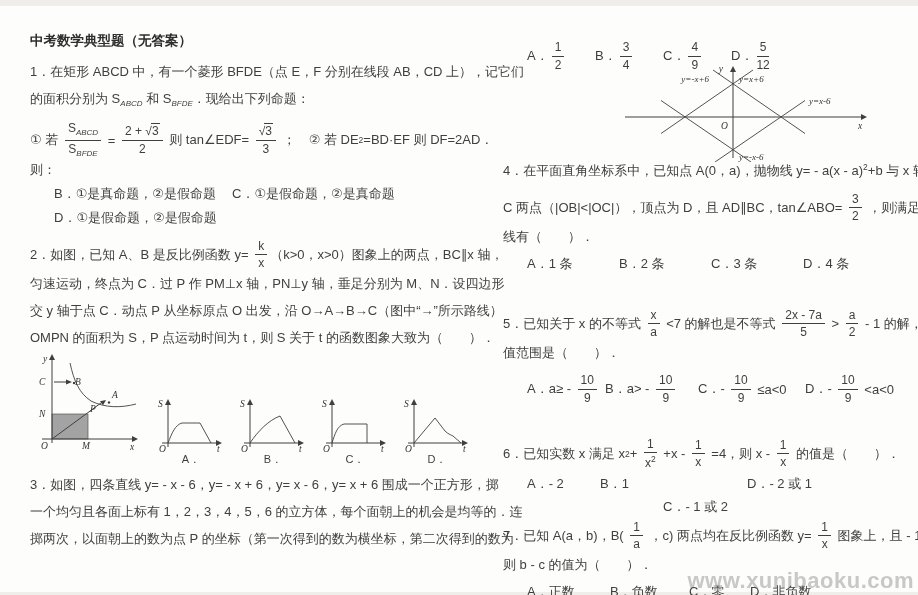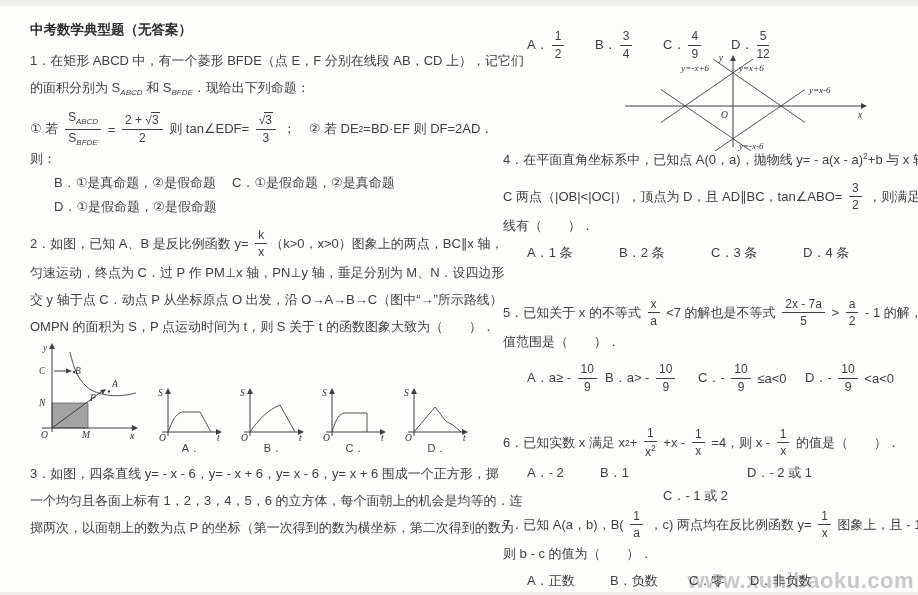--- a/index.html
+++ b/index.html
@@ -1,20 +1,20 @@
 <!DOCTYPE html>
 <html><head>
 <meta charset="utf-8">
 <style>
   html,body{margin:0;padding:0;background:#e9e7e4;}
   .page{position:relative;width:918px;height:595px;background:#fdfdfc;overflow:hidden;
         font-family:"Liberation Sans","DejaVu Sans",sans-serif;color:#3f3f3f;font-size:13px;}
   .page::before{content:"";position:absolute;left:0;top:0;right:0;height:6px;background:#f0eeea;}
   .page::after{content:"";position:absolute;left:0;bottom:0;right:0;height:3px;background:#f0eeea;}
-  .col{position:absolute;top:1px;z-index:1;}
+  .col{position:absolute;top:12px;z-index:1;}
   .col-left{left:30px;width:446px;}
   .col-right{left:503px;width:412px;}
   .title{font-size:13.5px;font-weight:bold;margin:20px 0 0;height:18px;line-height:18px;color:#2e2e2e;}
   .ln{margin:0;height:27px;line-height:27px;white-space:nowrap;}
   .h24{height:24px;line-height:24px;}
   .frow{display:flex;align-items:flex-end;margin:0;}
   .h40{height:40px;} .h42{height:42px;} .h44{height:44px;} .h46{height:46px;}
   .richline{white-space:pre;display:inline-flex;align-items:center;}
   .richline span{white-space:pre;}
   sub{font-size:8px;vertical-align:-3px;font-style:italic;}

